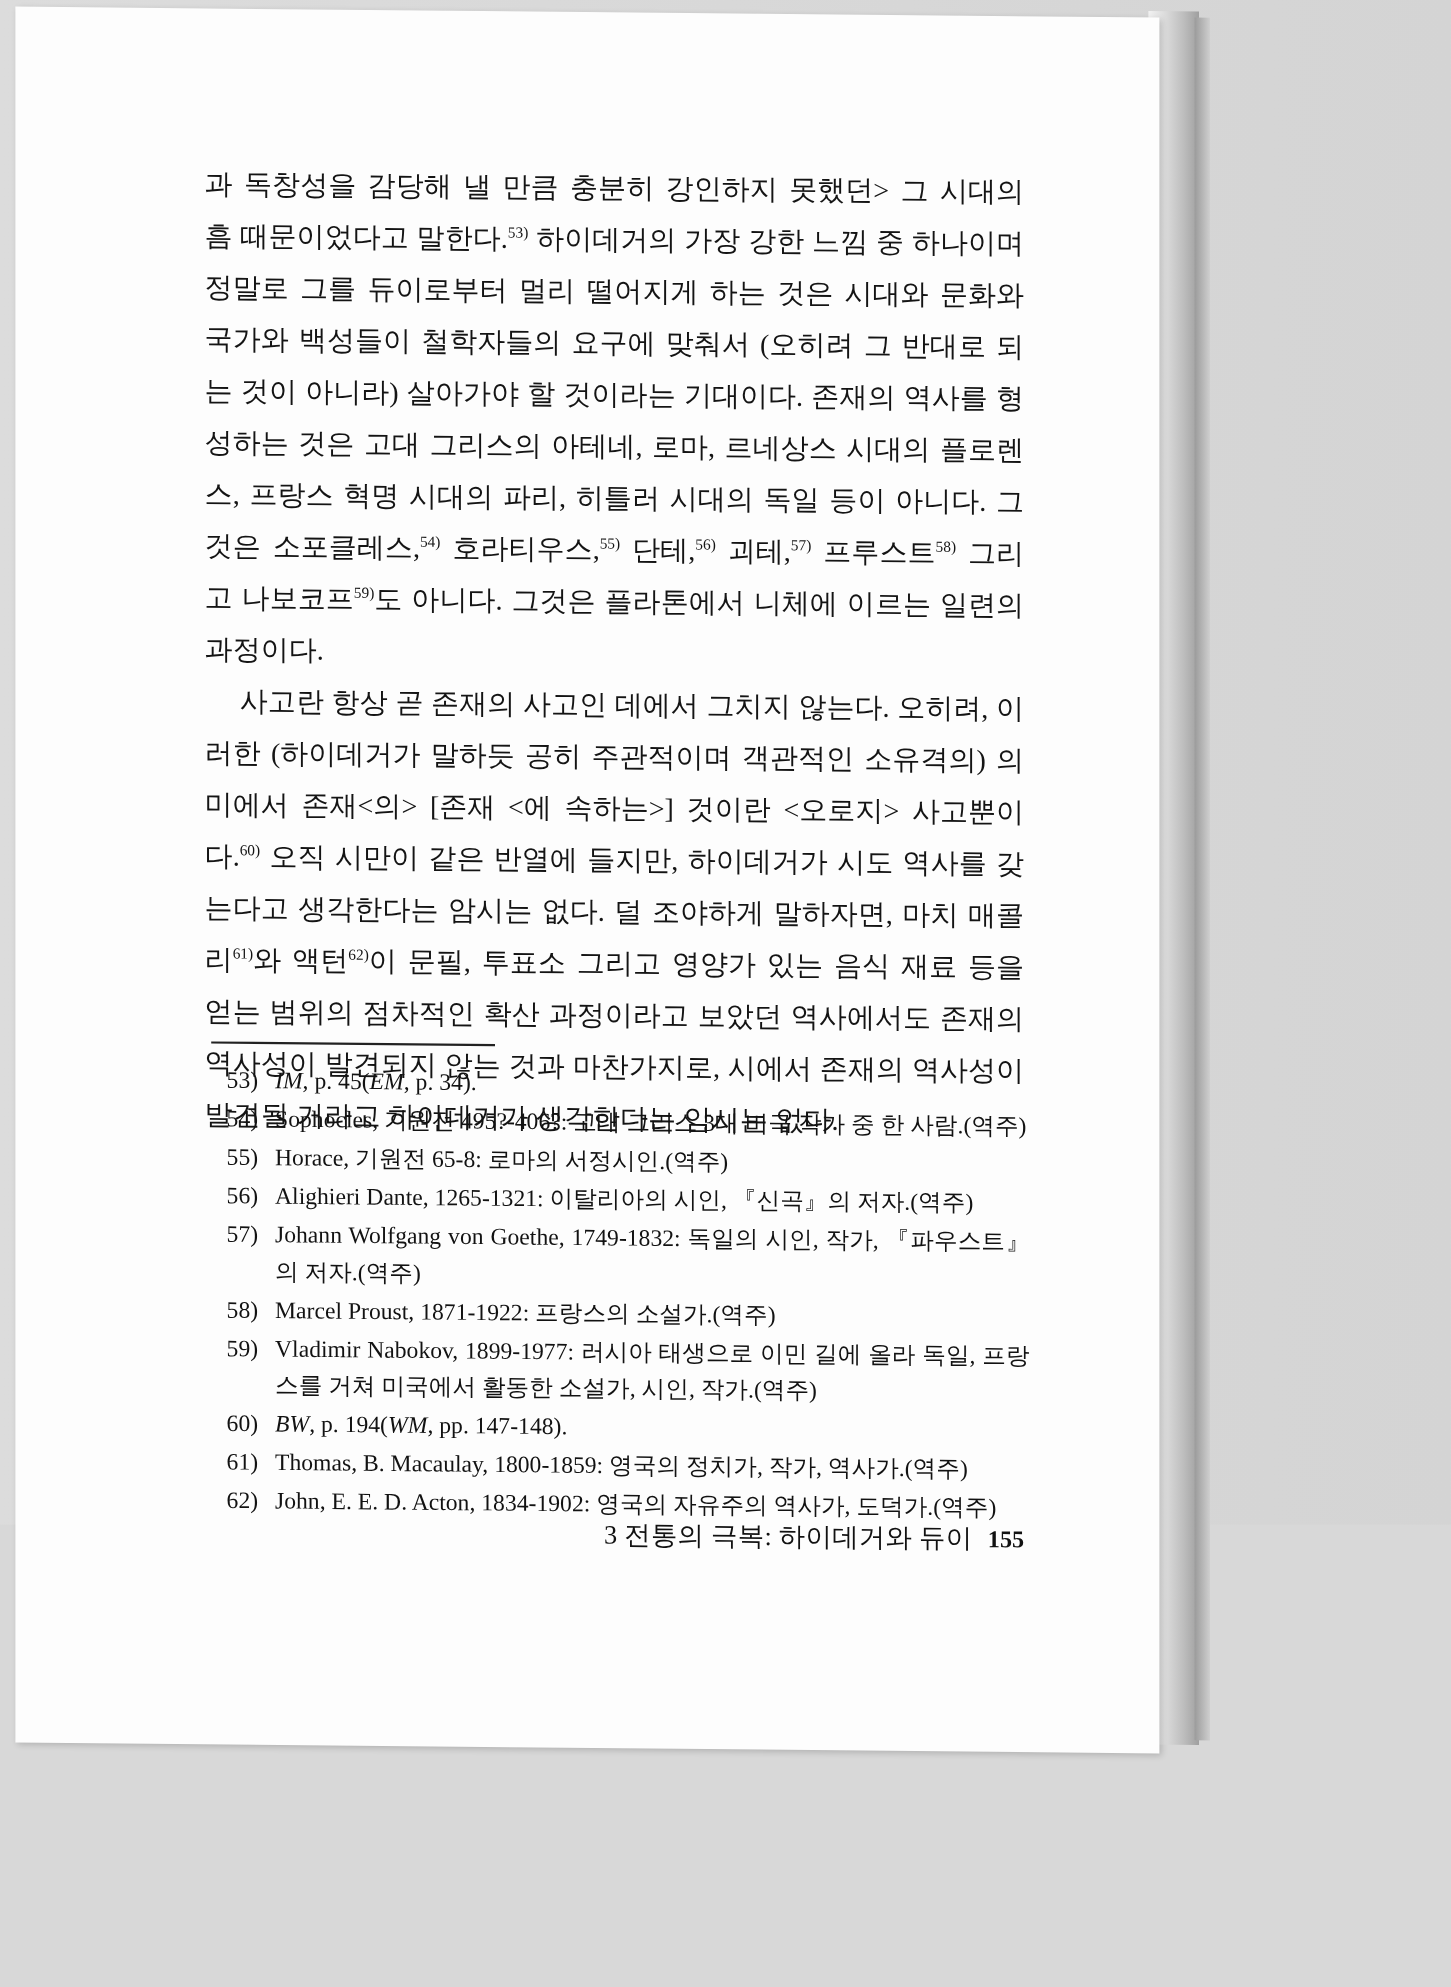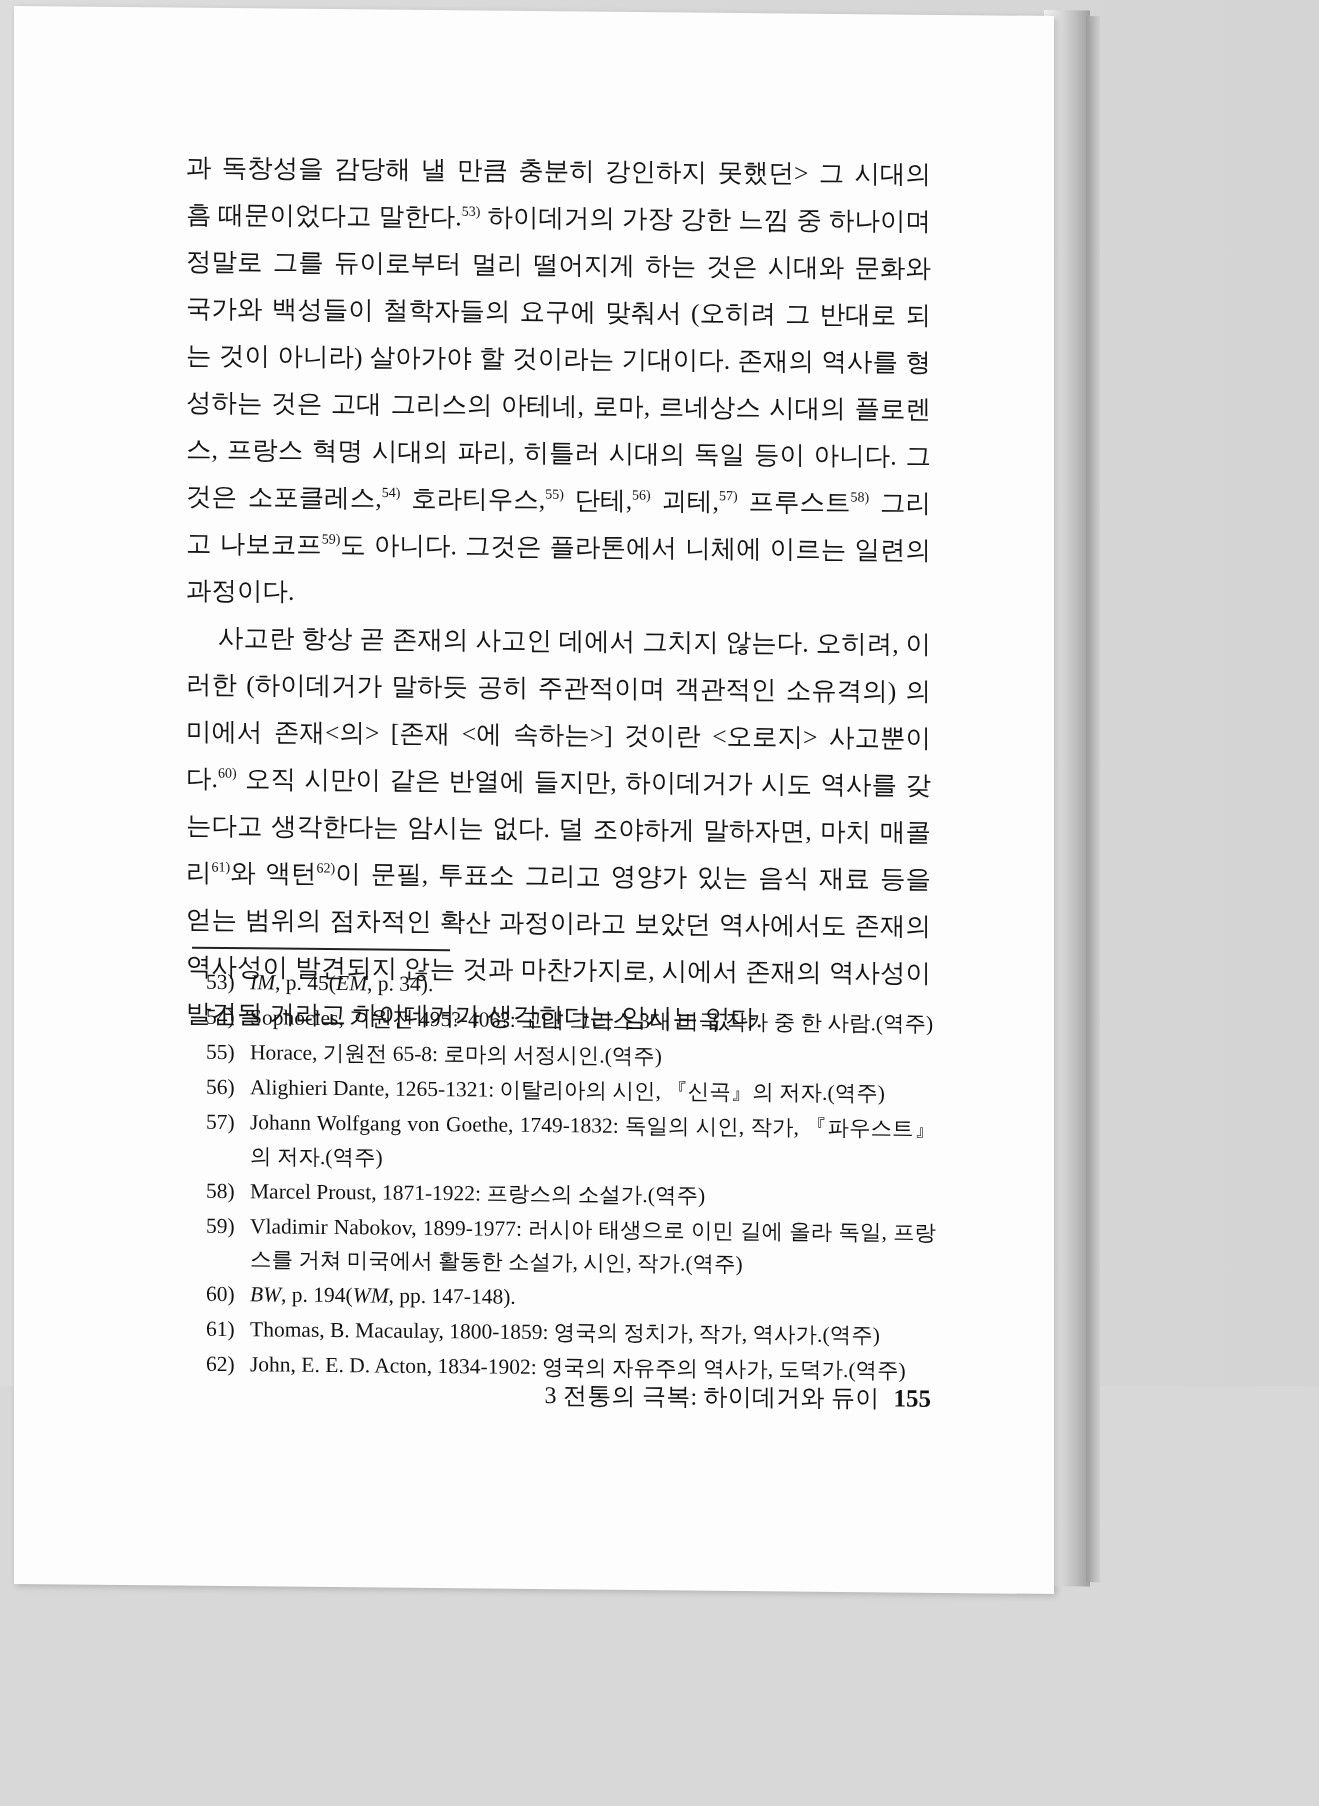--- a/index.html
+++ b/index.html
@@ -131,21 +131,21 @@
     left: 172px;
     top: 1368px;
     width: 745px;
     text-align: right;
     font-size: 24px;
     color: #111;
   }
   .footer .pgnum {
     font-weight: bold;
     margin-left: 14px;
-    font-size: 25px;
+    font-size: 22px;
   }
   .footer .chap {
     letter-spacing: 0.01em;
   }
 </style>
 </head>
 <body>
 
 <div id="scan">
   <div id="page-edge"></div>

